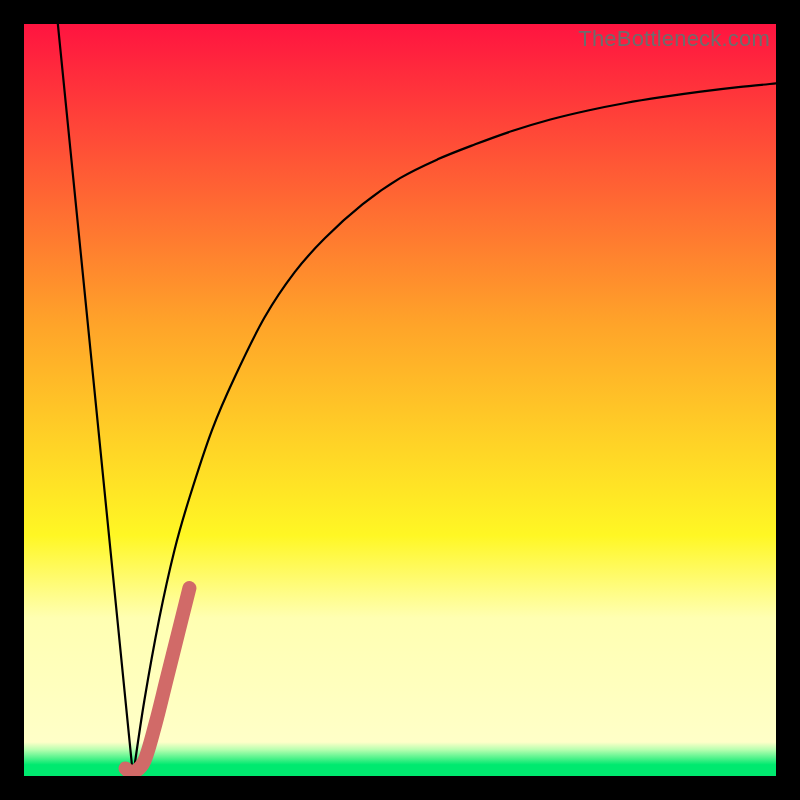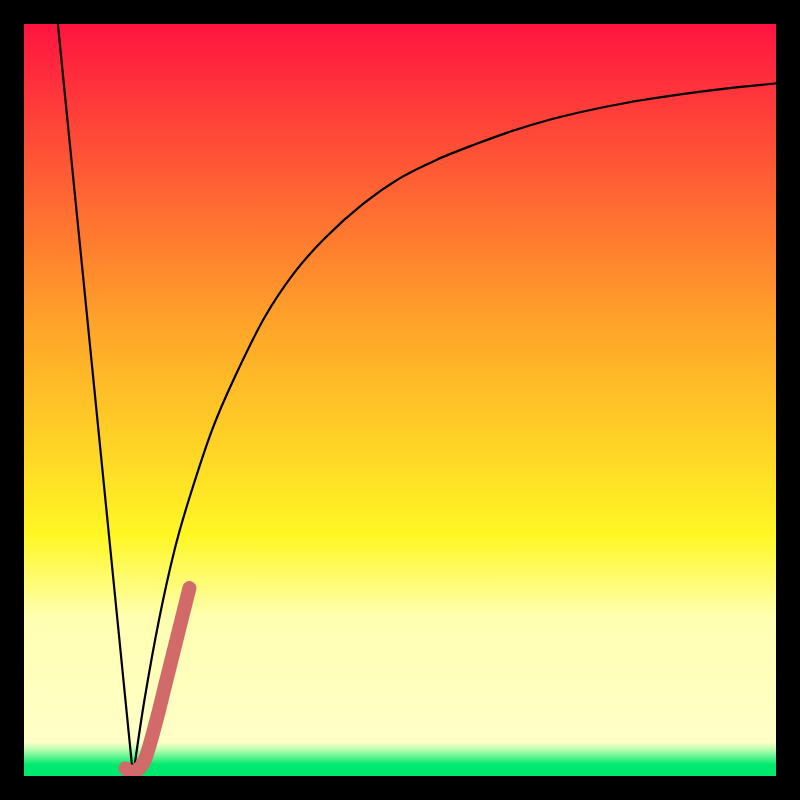--- a/index.html
+++ b/index.html
@@ -63,20 +63,21 @@
             <stop offset="79%" stop-color="#ffffb2"></stop>
             <stop offset="95.5%" stop-color="#ffffc8"></stop>
             <stop offset="96.5%" stop-color="#b7ffb0"></stop>
             <stop offset="98.5%" stop-color="#00e96f"></stop>
             <stop offset="100%" stop-color="#00e96f"></stop>
           </linearGradient>
       </defs>
       <rect x="0" y="0" width="752" height="752" fill="url(#bg-grad)"></rect>
     </svg>
 
+    <div class="watermark">TheBottleneck.com</div>
 
     <svg class="curves" viewBox="0 0 752 752" preserveAspectRatio="none">
       <path id="left-seg" fill="none" stroke="#000000" stroke-width="2.2" stroke-linecap="round" d="M33.84 0.00 L109.04 752.00"></path>
       <path id="right-curve" fill="none" stroke="#000000" stroke-width="2.2" stroke-linecap="round" d="M109.04 752.00 C110.92 739.47, 115.93 703.12, 120.32 676.80 C124.71 650.48, 130.35 619.15, 135.36 594.08 C140.37 569.01, 145.39 546.45, 150.40 526.40 C155.41 506.35, 159.17 493.81, 165.44 473.76 C171.71 453.71, 180.48 426.13, 188.00 406.08 C195.52 386.03, 201.79 372.24, 210.56 353.44 C219.33 334.64, 230.61 310.83, 240.64 293.28 C250.67 275.73, 260.69 261.32, 270.72 248.16 C280.75 235.00, 289.52 225.60, 300.80 214.32 C312.08 203.04, 325.87 190.51, 338.40 180.48 C350.93 170.45, 363.47 161.68, 376.00 154.16 C388.53 146.64, 401.07 141.00, 413.60 135.36 C426.13 129.72, 438.67 125.08, 451.20 120.32 C463.73 115.56, 476.27 110.92, 488.80 106.78 C501.33 102.65, 513.87 98.89, 526.40 95.50 C538.93 92.12, 551.47 89.24, 564.00 86.48 C576.53 83.72, 589.07 81.22, 601.60 78.96 C614.13 76.70, 626.67 74.82, 639.20 72.94 C651.73 71.06, 664.27 69.31, 676.80 67.68 C689.33 66.05, 701.87 64.55, 714.40 63.17 C726.93 61.79, 745.73 60.03, 752.00 59.41"></path>
       <path id="marker-j" fill="none" stroke="#d16a68" stroke-width="14" stroke-linecap="round" stroke-linejoin="round" d="M101.52 744.48 C102.77 745.11, 105.91 749.49, 109.04 748.24 C112.17 746.99, 116.56 745.11, 120.32 736.96 C124.08 728.81, 127.84 713.15, 131.60 699.36 C135.36 685.57, 139.12 669.28, 142.88 654.24 C146.64 639.20, 150.40 624.16, 154.16 609.12 C157.92 594.08, 163.56 571.52, 165.44 564.00"></path>
     </svg>
 
   </div>
 </div>
 

